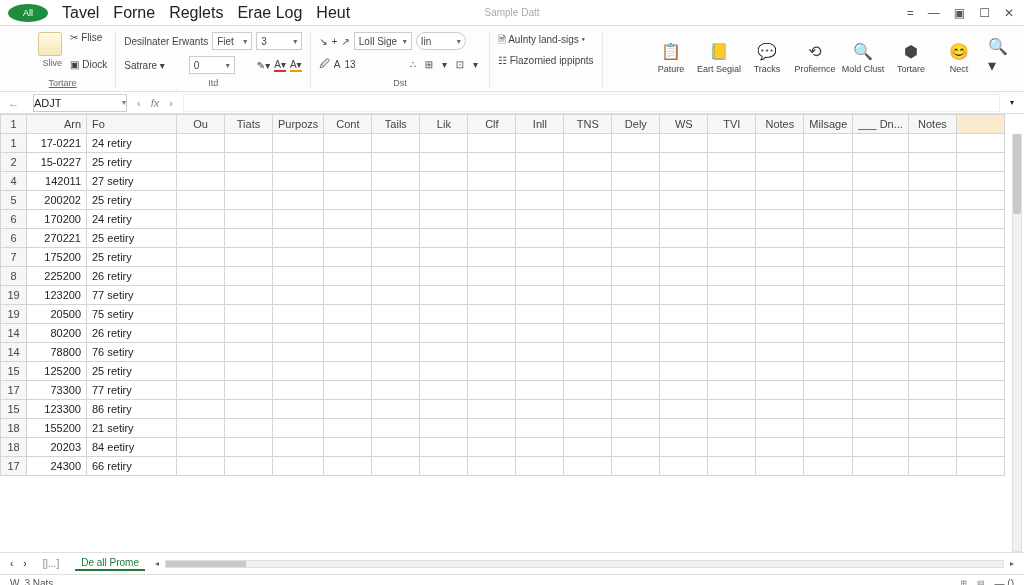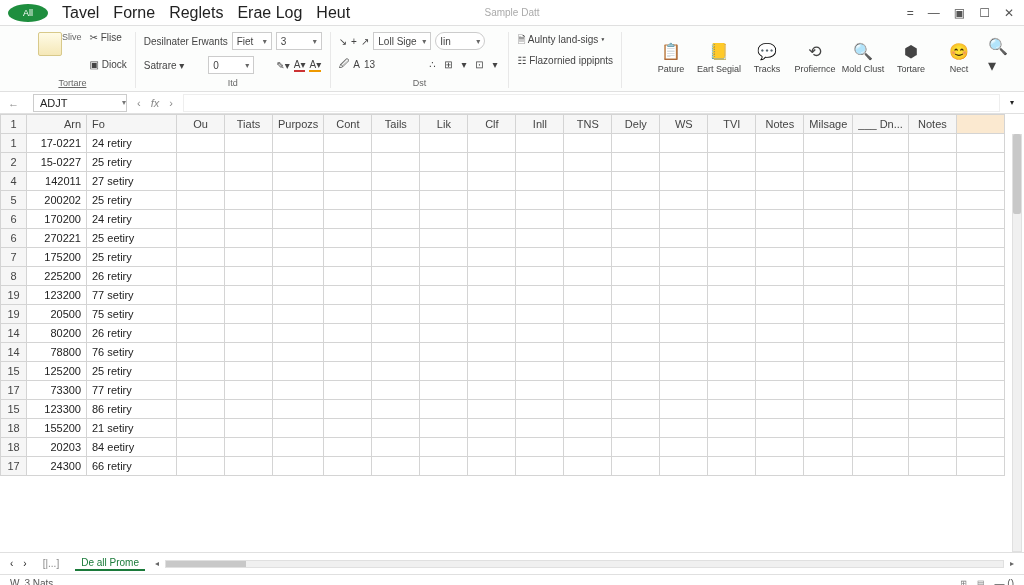--- a/index.html
+++ b/index.html
@@ -17,21 +17,21 @@
     .clip { width: 24px; height: 24px; background: linear-gradient(#fffbe6,#f5e8b8); border: 1px solid #d8c98a; border-radius: 2px; margin-bottom: 2px; }
     .small-lbl { font-size: 9px; color: #666; }
     .stack { display: flex; flex-direction: column; gap: 16px; font-size: 10px; color: #444; }
     .dd { display: inline-flex; align-items: center; border: 1px solid #ccc; height: 18px; padding: 0 4px; font-size: 10px; background: #fff; min-width: 40px; justify-content: space-between; }
     .dd .arw { font-size: 8px; color: #666; margin-left: 4px; }
     .row { display: flex; align-items: center; gap: 4px; }
     .toolbtn { display: flex; flex-direction: column; align-items: center; justify-content: center; width: 46px; height: 50px; font-size: 9px; color: #444; cursor: pointer; }
     .toolbtn .ic { width: 22px; height: 22px; margin-bottom: 2px; display: flex; align-items: center; justify-content: center; font-size: 16px; }
     .iconsrow { display: flex; gap: 2px; margin-left: auto; }
     .formula-bar { height: 22px; display: flex; align-items: center; border-bottom: 1px solid #e0e0e0; font-size: 11px; }
-    .namebox { width: 94px; height: 18px; border: 1px solid #ccc; margin-left: 14px; padding-left: 6px; display: flex; align-items: center; justify-content: space-between; }
+    .namebox { width: 94px; height: 18px; border: 1px solid #ccc; margin-left: 14px; padding-left: 0; display: flex; align-items: center; justify-content: space-between; }
     .navfx { display: flex; gap: 10px; margin-left: 10px; color: #888; align-items: center; }
     .fx-input { flex: 1; height: 18px; border: 1px solid #eee; margin: 0 10px; }
     .grid-wrap { height: 438px; overflow: hidden; position: relative; }
     table { border-collapse: collapse; table-layout: fixed; }
     th, td { border: 1px solid #d4d4d4; height: 19px; font-size: 11px; padding: 0 5px; overflow: hidden; white-space: nowrap; text-overflow: clip; }
     th { background: #f6f6f6; font-weight: normal; text-align: center; color: #444; }
     .rowhead { background: #f6f6f6; text-align: center; width: 26px; color: #444; }
     .col-arr { width: 60px; text-align: right; }
     .col-fo { width: 90px; text-align: left; }
     .col-std { width: 48px; text-align: center; }
@@ -67,21 +67,21 @@
     <span>—</span>
     <span>▣</span>
     <span>☐</span>
     <span>✕</span>
   </div>
 </div>
 
 <div class="ribbon">
   <div class="rgroup">
     <div class="row" style="align-items:flex-start;">
-      <div style="display:flex;flex-direction:row;align-items:flex-start;padding-left:20px;">
+      <div style="display:flex;flex-direction:column;align-items:flex-end;padding-left:20px;">
         <div class="clip"></div>
         <span class="small-lbl">Slive</span>
       </div>
       <div class="stack" style="margin-left:4px;">
         <span>✂ <span>Flise</span></span>
         <span>▣ <span>Diock</span></span>
       </div>
     </div>
     <span class="small-lbl" style="margin-top:auto;text-decoration:underline;">Tortare</span>
   </div>

